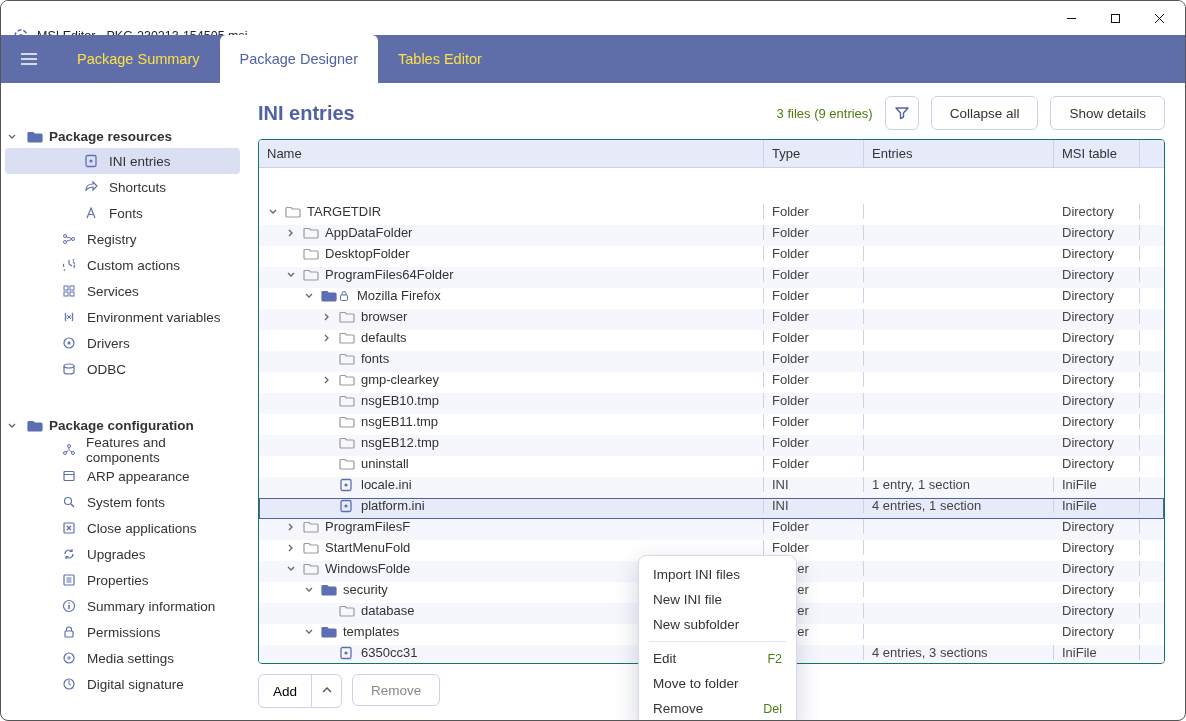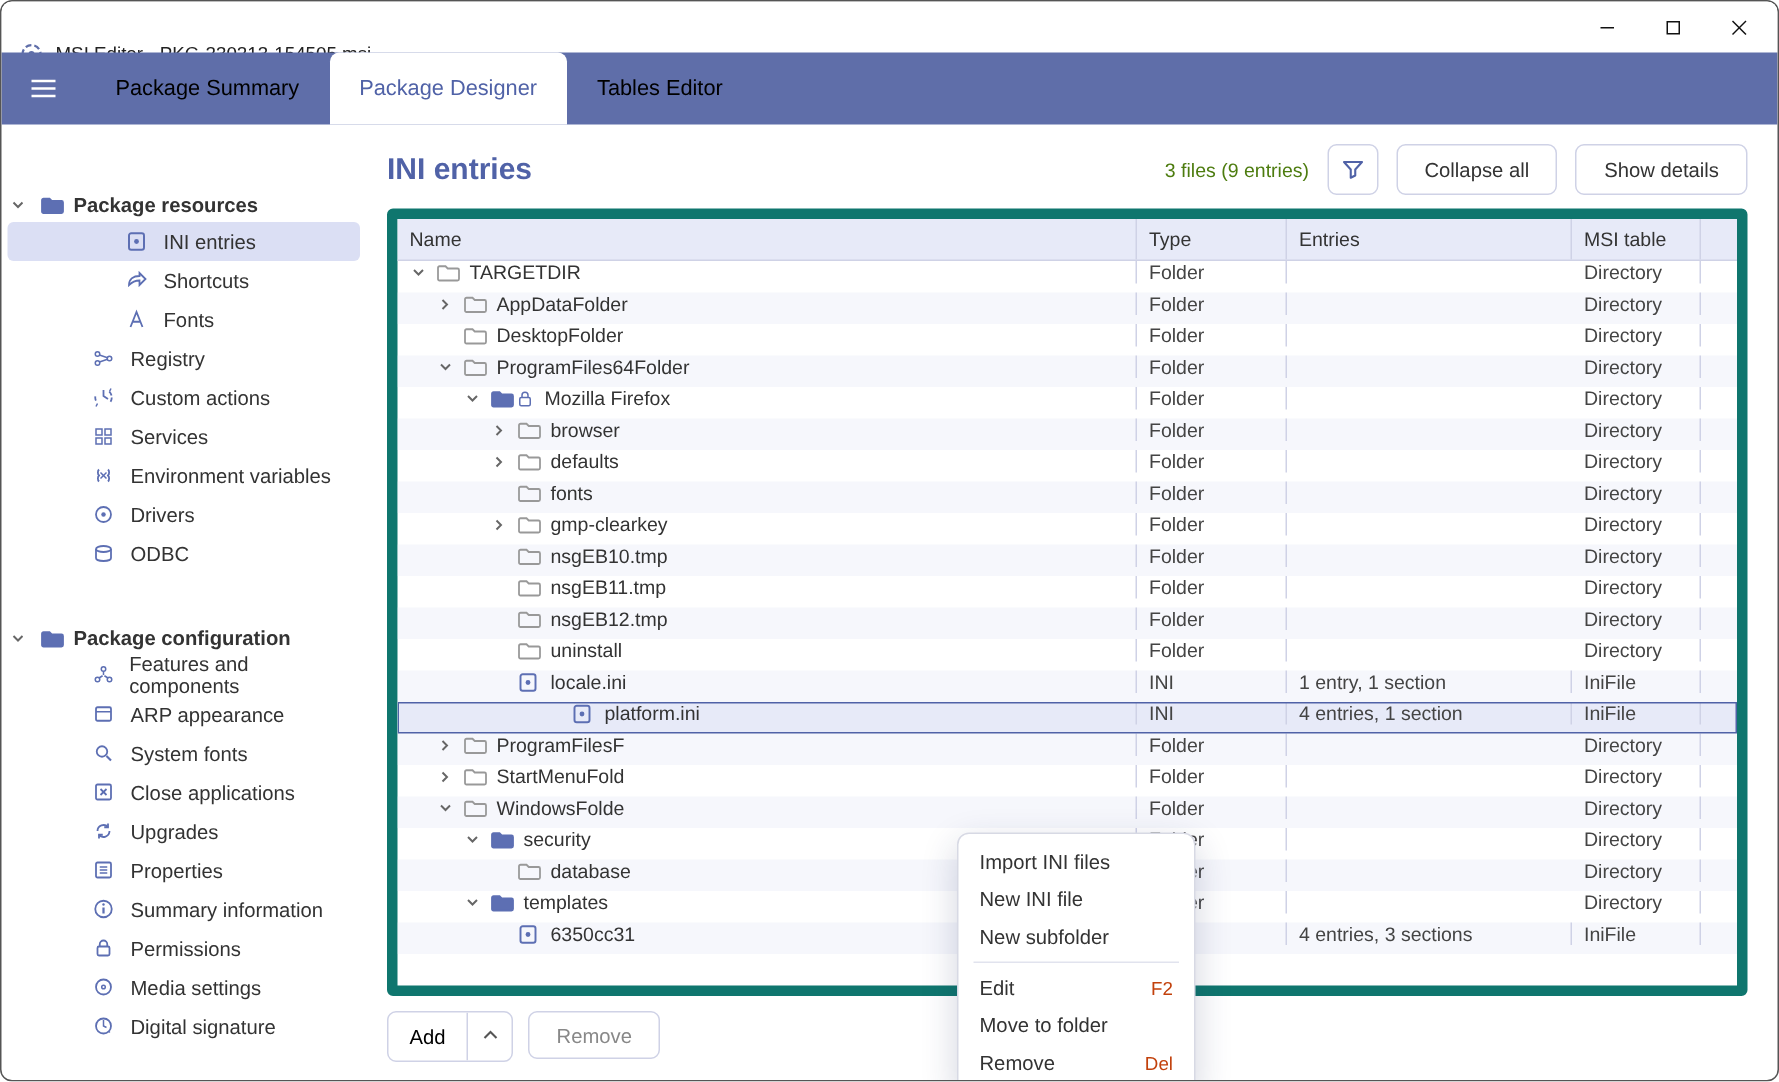--- a/index.html
+++ b/index.html
@@ -9,21 +9,21 @@
   .titlebar { height: 34px; display: flex; align-items: center; justify-content: space-between; padding: 0 4px 0 12px; background: #fff; color: #222; font-size: 12.5px; }
   .titlebar-left { display: flex; align-items: center; gap: 8px; margin-top: 36px; }
   .app-icon svg { width: 16px; height: 16px; display:block; }
   .win-ctrls { display: flex; }
   .win-btn { width: 44px; height: 30px; display: flex; align-items: center; justify-content: center; color: #111; }
   .win-btn svg { width: 11px; height: 11px; }
   
   .ribbon { height: 48px; background: #5f6ea9; display: flex; align-items: center; gap: 0; }
   .hamburger { width: 56px; display:flex; align-items:center; justify-content:center; color:#fff; cursor:pointer;}
   .hamburger svg{width:20px;height:16px;}
-  .tab { padding: 0 20px; height: 48px; display: flex; align-items: center; color: #000000; font-size: 14.5px; cursor: pointer; border-top-left-radius:6px;border-top-right-radius:6px;}
+  .tab { padding: 0 20px; height: 48px; display: flex; align-items: center; color: #fde047; font-size: 14.5px; cursor: pointer; border-top-left-radius:6px;border-top-right-radius:6px;}
   .tab.active { background: #fff; color: #5062a7; font-weight:500; }
   
   .body { flex:1; display:flex; min-height:0; }
   
   .sidebar { width: 245px; padding: 10px 6px 10px 4px; overflow-y:auto; font-size: 13.5px; color:#333; }
   .side-group { margin-top:2px;}
   .side-head { display:flex; align-items:center; gap:6px; padding:4px 6px 4px 2px; color:#333; font-weight:600; font-size:13.5px;margin-top:32px;}
   .side-head .chev { width:14px; color:#555;}
   .side-head .foldicon { color:#5062a7;}
   .side-item { display:flex; align-items:center; gap:10px; padding:4px 6px 4px 56px; border-radius:4px; cursor:pointer; height:26px;}
@@ -33,21 +33,21 @@
   .side-item.selected { background:#dbdff4; color:#333;}
   
   .main { flex:1; display:flex; flex-direction:column; padding: 8px 20px 12px 12px; position:relative; min-width:0;}
   .main-head { display:flex; align-items:center; justify-content:space-between; height:44px;}
   .page-title { color:#5062a7; font-size:20px; font-weight:600;}
   .head-right { display:flex; align-items:center; gap:12px;}
   .status-text { color:#4d7c0f; font-size:13px;}
   .iconbtn { width:34px;height:34px;border:1px solid #cfd2e6;border-radius:6px;display:flex;align-items:center;justify-content:center;color:#5062a7;cursor:pointer;}
   .btn { height:34px; padding:0 18px; border:1px solid #cfd2e6;border-radius:6px; background:#fff; color:#333; font-size:13.5px; display:flex;align-items:center;cursor:pointer;}
   
-  .table-wrap { flex:1; border:7px solid #0f766e; border-radius:4px; overflow:hidden; display:flex; flex-direction:column; min-height:0;margin-top:4px;}
+  .table-wrap { flex:1; border:1px solid #0f766e; border-radius:4px; overflow:hidden; display:flex; flex-direction:column; min-height:0;margin-top:4px;gap:36px;}
   .thead { display:flex; background:#e7eaf8; height:28px; font-size:13px; color:#333; border-bottom:1px solid #cfd2e6;}
   .th, .td { display:flex; align-items:center; padding:0 8px; border-right:1px solid #cfd2e6;}
   .th.name,.td.name{flex:1;}
   .th.type,.td.type{width:100px;}
   .th.entries,.td.entries{width:190px;}
   .th.msi,.td.msi{width:86px;}
   .th.gut,.td.gut{width:24px;border-right:none;}
   .tbody{flex:1;overflow:auto;font-size:13px;color:#333;}
   .row{display:flex;height:21px;align-items:flex-start;}
   .row.zebra{background:#f6f7fc;}
@@ -62,21 +62,21 @@
   .td.name .label{white-space:nowrap;}
   
   .foot{display:flex;gap:10px;margin-top:10px;}
   .splitbtn{display:flex;border:1px solid #cfd2e6;border-radius:6px;overflow:hidden;}
   .splitbtn .lab{padding:0 14px;height:32px;display:flex;align-items:center;font-size:13.5px;cursor:pointer;}
   .splitbtn .arrow{width:30px;display:flex;align-items:center;justify-content:center;border-left:1px solid #cfd2e6;cursor:pointer;color:#555;}
   
   .ctxmenu{position:absolute;left:392px;top:472px;width:159px;background:#fff;border:1px solid #d7d9e4;border-radius:8px;box-shadow:0 8px 24px rgba(30,40,90,.2);padding:6px 0;font-size:13.5px;color:#333;z-index:10;}
   .mi{display:flex;justify-content:space-between;align-items:center;height:25px;padding:0 14px;cursor:pointer;}
   .msep{height:1px;background:#e1e3ee;margin:4px 10px;}
-  .ki{color:#c2410c;font-size:12.5px;}
+  .ki{color:#4d7c0f;font-size:12.5px;}
   svg{display:block;}
 </style>
 </head>
 <body>
 
 <div class="window">
 
   <div class="titlebar">
     <div class="titlebar-left">
       <span class="app-icon">
@@ -600,21 +600,21 @@
                   </svg>
                 </span>
                 <span class="label">locale.ini</span>
               </div>
               <div class="td type">INI</div>
               <div class="td entries">1 entry, 1 section</div>
               <div class="td msi">IniFile</div>
               <div class="td gut"></div>
             </div>
             <div class="row sel">
-              <div class="td name" style="padding-left:98px">
+              <div class="td name" style="padding-left:62px">
                 <span class="chev2"></span>
                 <span class="iniicon">
                   <svg width="14" height="14" viewBox="0 0 14 14">
                     <rect x="2" y="1.5" width="10" height="11" rx="1.5" fill="none" stroke="#5d6fb3" stroke-width="1.3"></rect>
                     <circle cx="7" cy="7" r="1.6" fill="#5d6fb3"></circle>
                   </svg>
                 </span>
                 <span class="label">platform.ini</span>
               </div>
               <div class="td type">INI</div>

